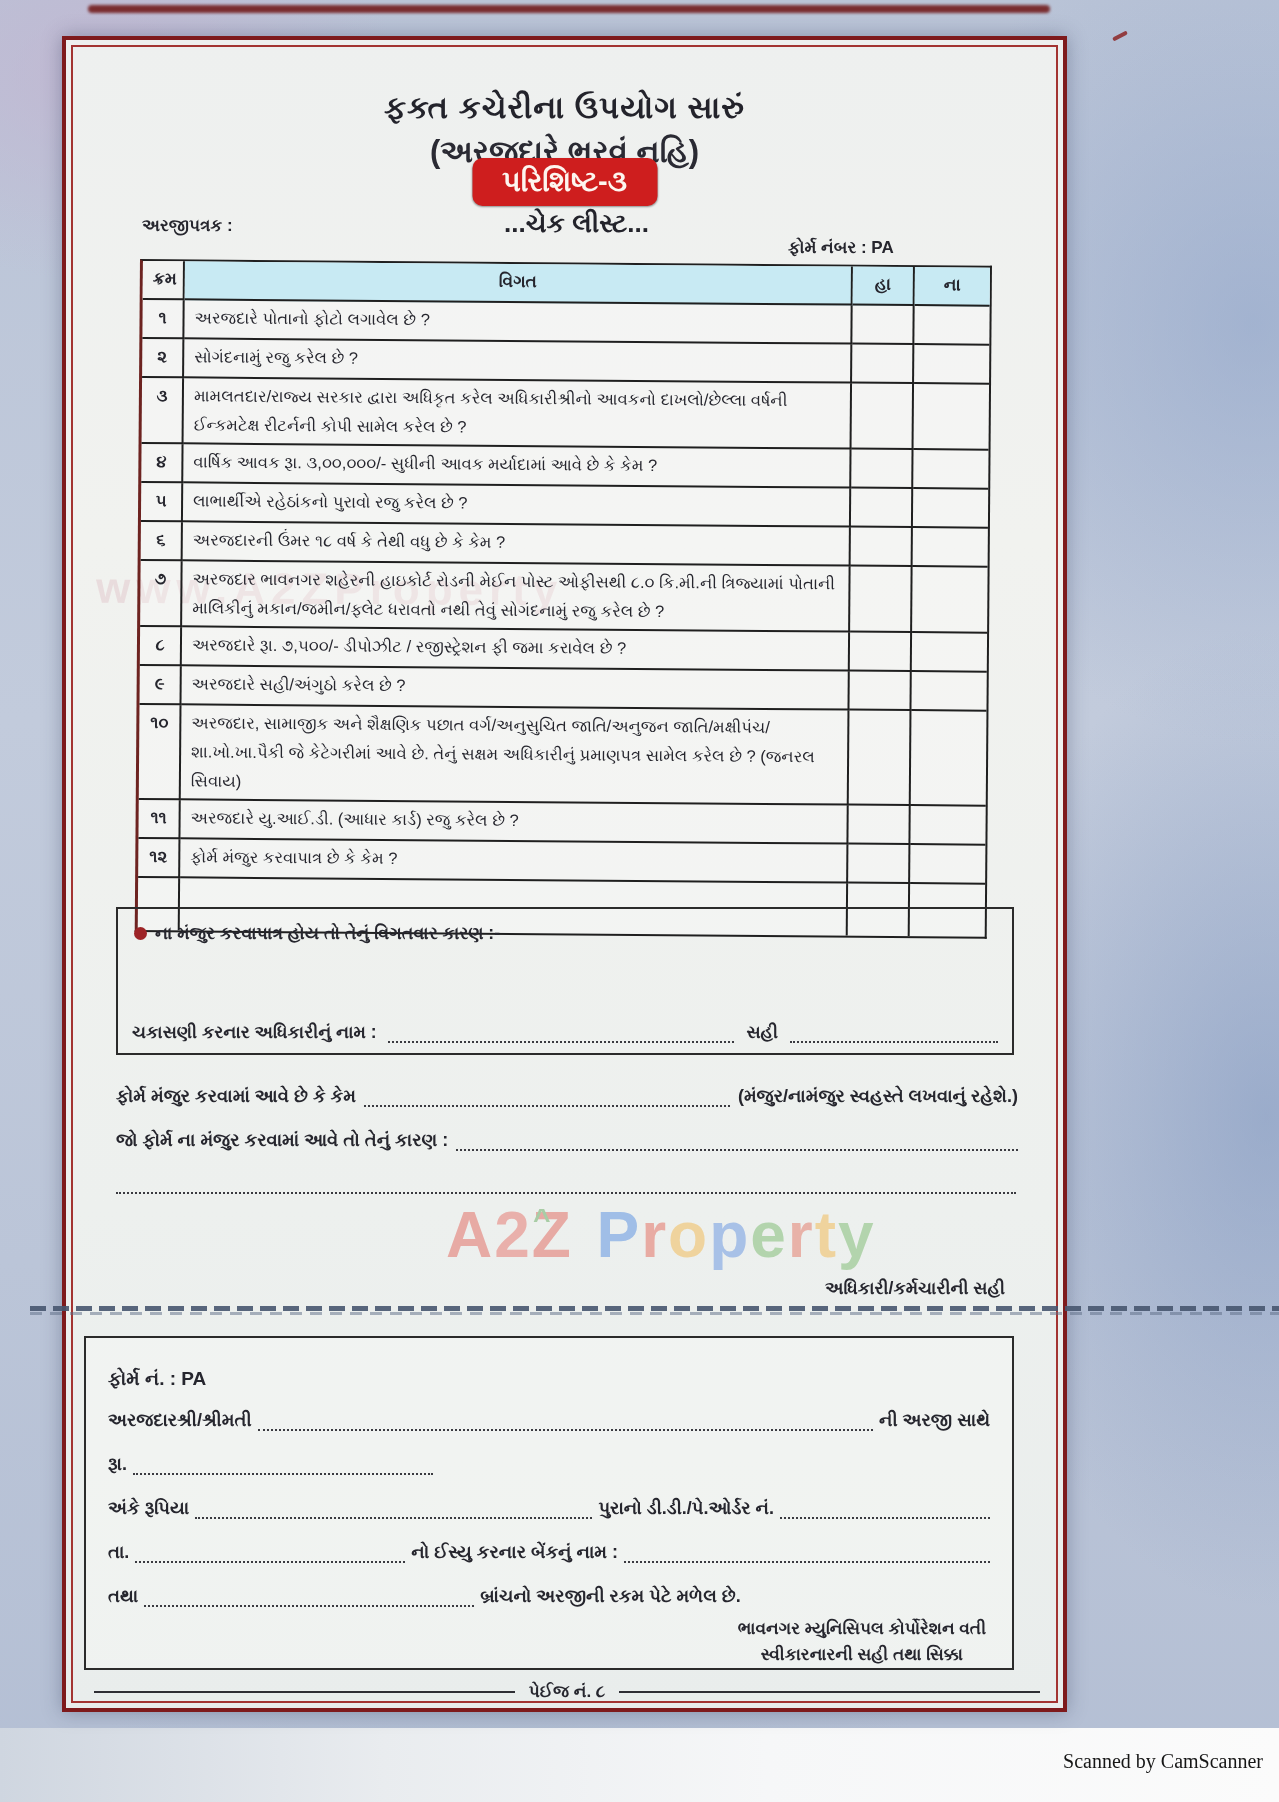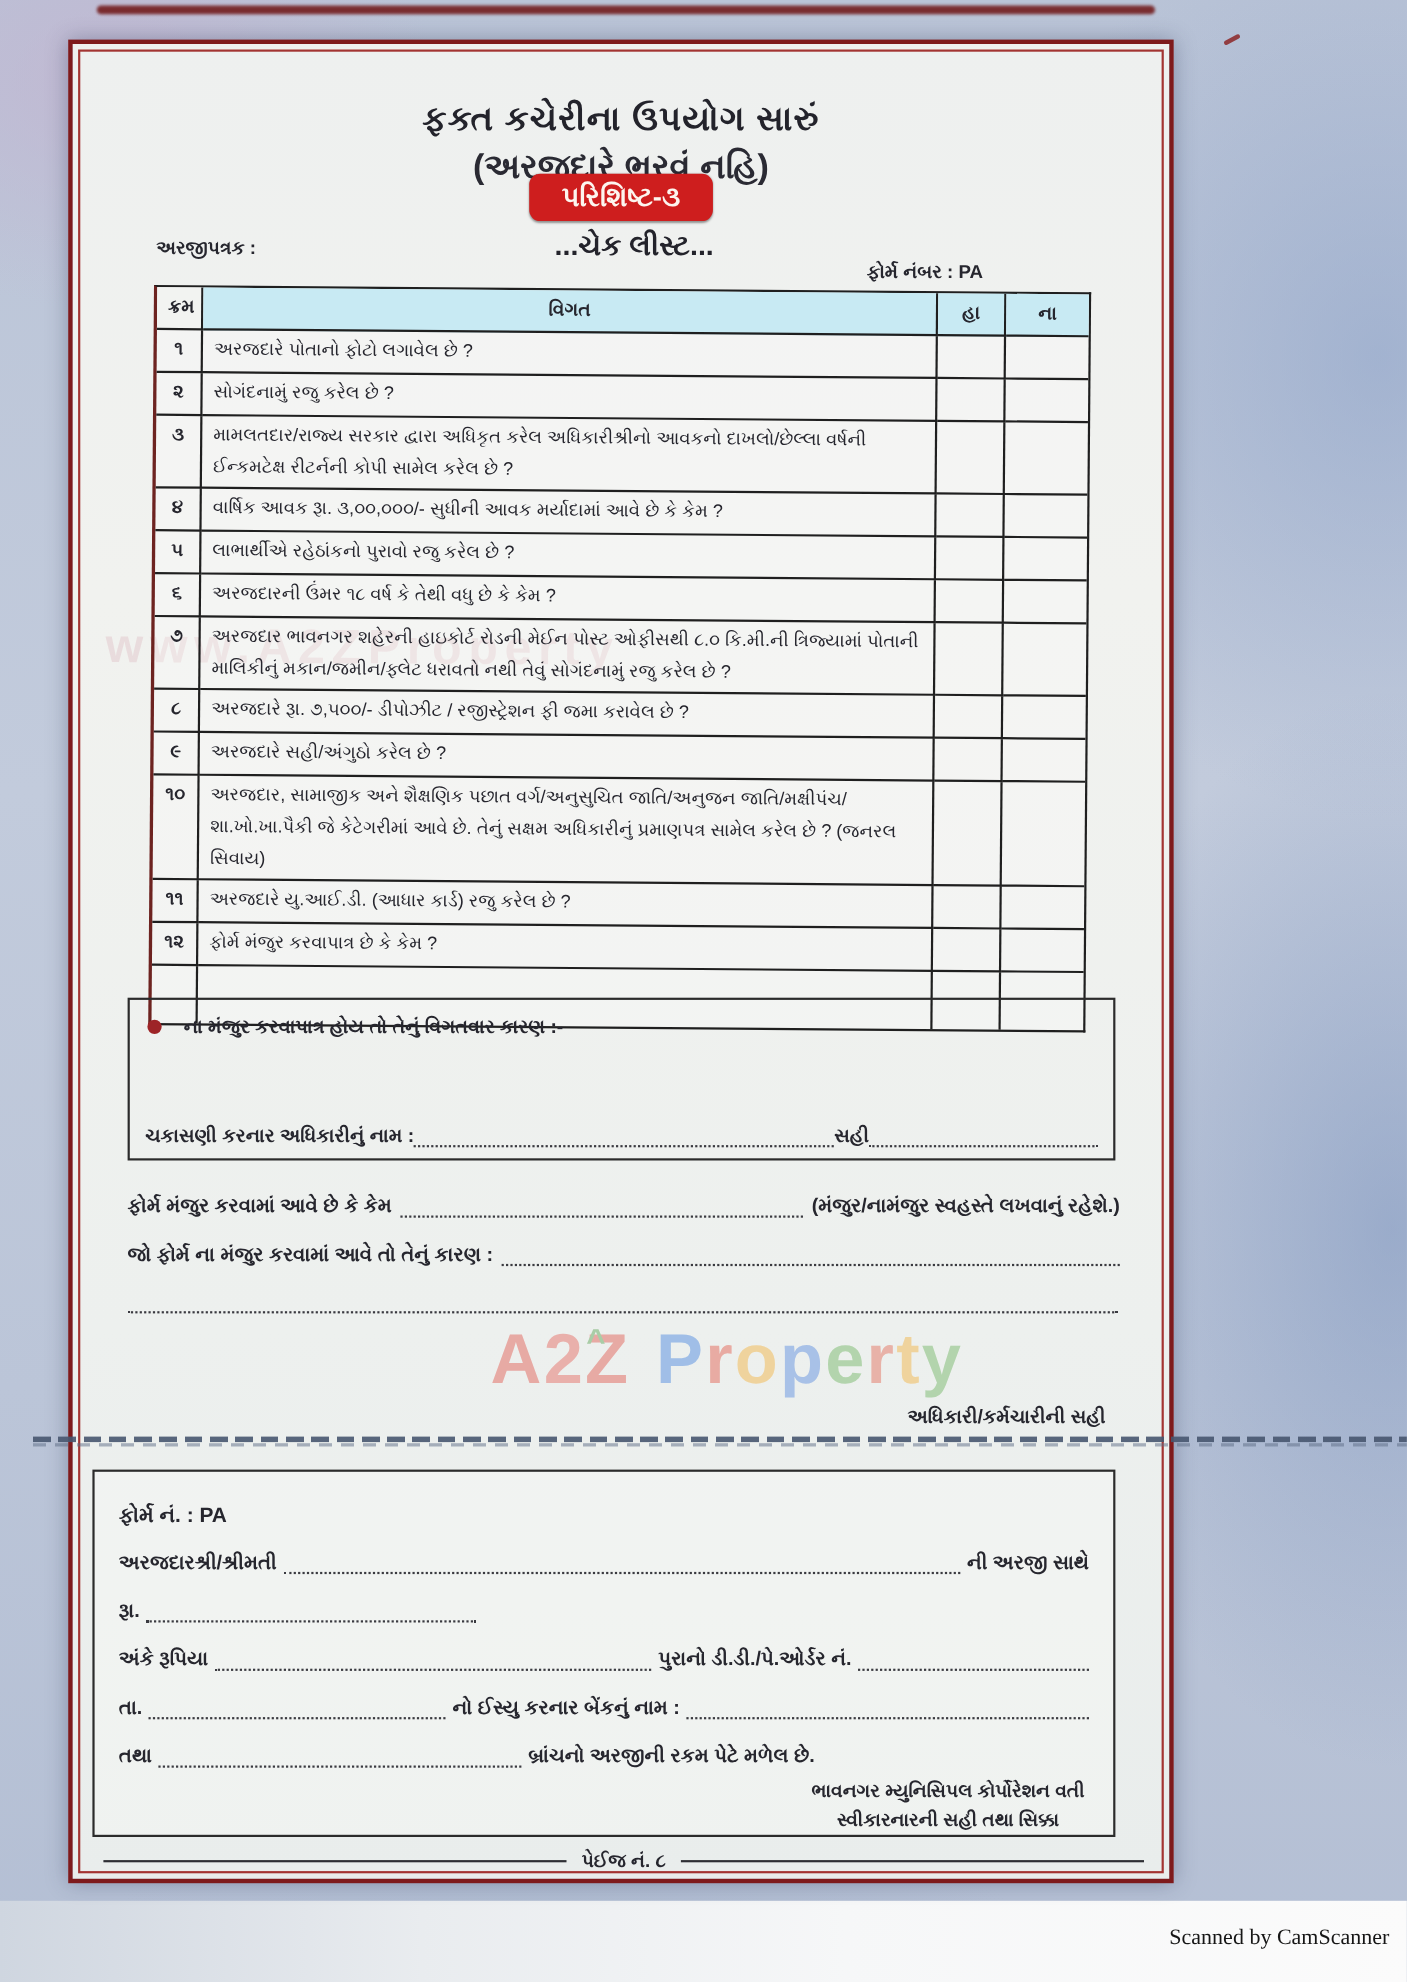--- a/index.html
+++ b/index.html
@@ -24,41 +24,41 @@
     border:4px solid #7e1a1c;box-shadow:0 0 18px rgba(40,50,80,.35);
     box-sizing:border-box;
   }
   .paper-inner{position:absolute;inset:5px;border:2px solid #a33432;}
   .content{position:absolute;inset:0;color:#26262e;}
   .abs{position:absolute;box-sizing:border-box;}
 
   .h-line1{left:0;right:0;top:50px;text-align:center;font-size:31px;font-weight:bold;letter-spacing:1px;color:#23232b;}
   .h-line2{left:0;right:0;top:94px;text-align:center;font-size:31px;font-weight:bold;color:#2a2a33;}
   .badge{left:50%;top:118px;transform:translateX(-50%);background:#ce1e1e;color:#fdf5ef;
-         font-size:25px;font-weight:bold;padding:7px 30px;border-radius:10px;box-shadow:0 1px 2px rgba(0,0,0,.4);}
+         font-size:29px;font-weight:bold;padding:7px 30px;border-radius:10px;box-shadow:0 1px 2px rgba(0,0,0,.4);}
   .h-title{left:0;right:0;top:168px;text-align:center;font-size:26px;font-weight:bold;color:#23232b;padding-left:24px;}
   .lbl-left{left:76px;top:176px;font-size:17px;font-weight:bold;}
   .lbl-formno{left:722px;top:198px;font-size:17px;font-weight:bold;}
 
   .tbl{left:74px;top:219px;width:852px;border:2px solid #1f1f1f;border-left:3px solid #6d2320;
        transform:rotate(.45deg);transform-origin:0 0;background:rgba(255,255,255,.25);}
   .trow{display:grid;grid-template-columns:42px 668px 62px 1fr;}
   .trow .cell{border-right:2px solid #1f1f1f;border-bottom:2px solid #1f1f1f;padding:3px 10px;
        font-size:16.5px;line-height:29px;min-height:31px;}
   .trow .cell:last-child{border-right:none;}
   .trow:last-child .cell{border-bottom:none;min-height:46px;}
   .thead .cell{background:#c8eaf3;font-weight:bold;font-size:17px;text-align:center;}
   .thead .cell-no{background:#f2f3f1;}
   .cell-no{text-align:center;font-weight:bold;}
   .trow:last-child .cell-no{background:#fff0;}
 
   .note-box{left:50px;top:867px;width:898px;height:148px;border:2.5px solid #2b2b2b;}
-  .note-line{position:absolute;left:16px;top:14px;font-size:17.5px;font-weight:bold;display:flex;align-items:center;gap:20px;}
+  .note-line{position:absolute;left:16px;top:14px;font-size:17.5px;font-weight:bold;display:flex;align-items:center;gap:8px;}
   .bullet{width:13px;height:13px;border-radius:50%;background:#9d2427;display:inline-block;}
-  .officer-line{position:absolute;left:14px;right:14px;bottom:10px;display:flex;align-items:flex-end;gap:0;font-size:17.5px;font-weight:bold;}
+  .officer-line{position:absolute;left:14px;right:14px;bottom:10px;display:flex;align-items:flex-end;gap:12px;font-size:17.5px;font-weight:bold;}
 
   .dotline{display:flex;align-items:flex-end;gap:8px;font-size:18px;font-weight:bold;color:#26262e;}
   .dots{flex:1;border-bottom:2.5px dotted #3a3a40;height:6px;}
   .dotsw{border-bottom:2.5px dotted #3a3a40;height:6px;}
 
   .approve-line{left:50px;top:1046px;width:902px;}
   .reject-line{left:50px;top:1090px;width:902px;}
   .cont-dots{left:50px;top:1146px;width:900px;}
 
   .wm-faint{left:30px;top:524px;font-size:44px;font-weight:bold;letter-spacing:6px;color:#cf92a0;opacity:.22;transform:rotate(.3deg);}

